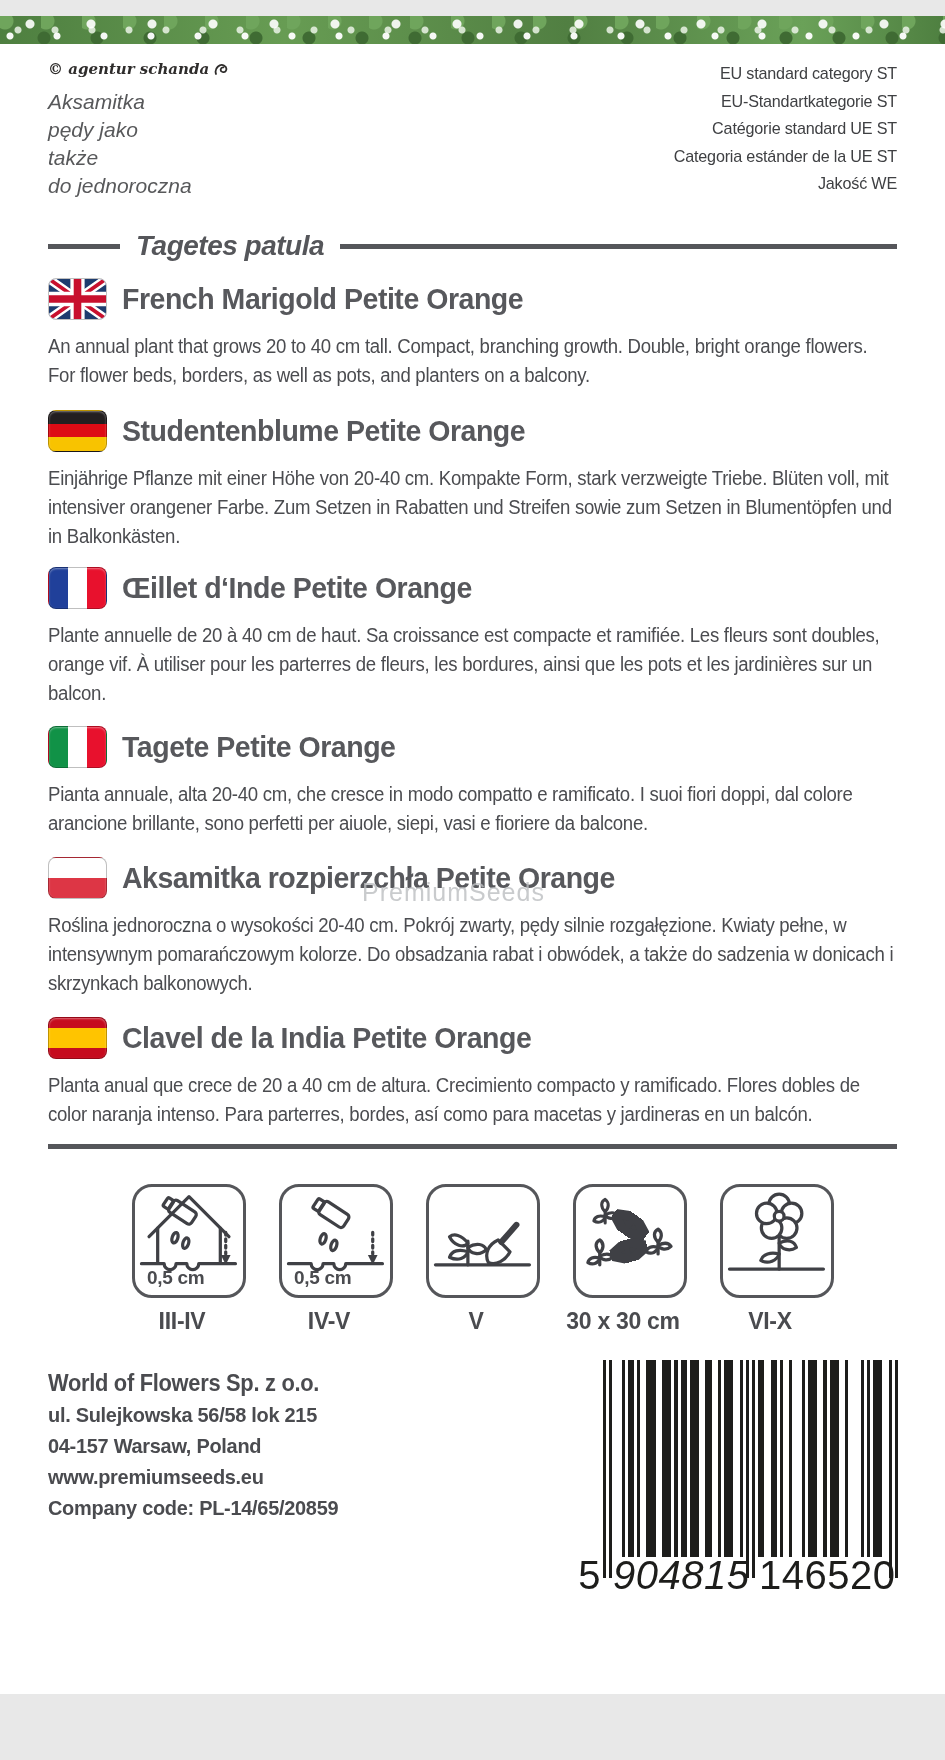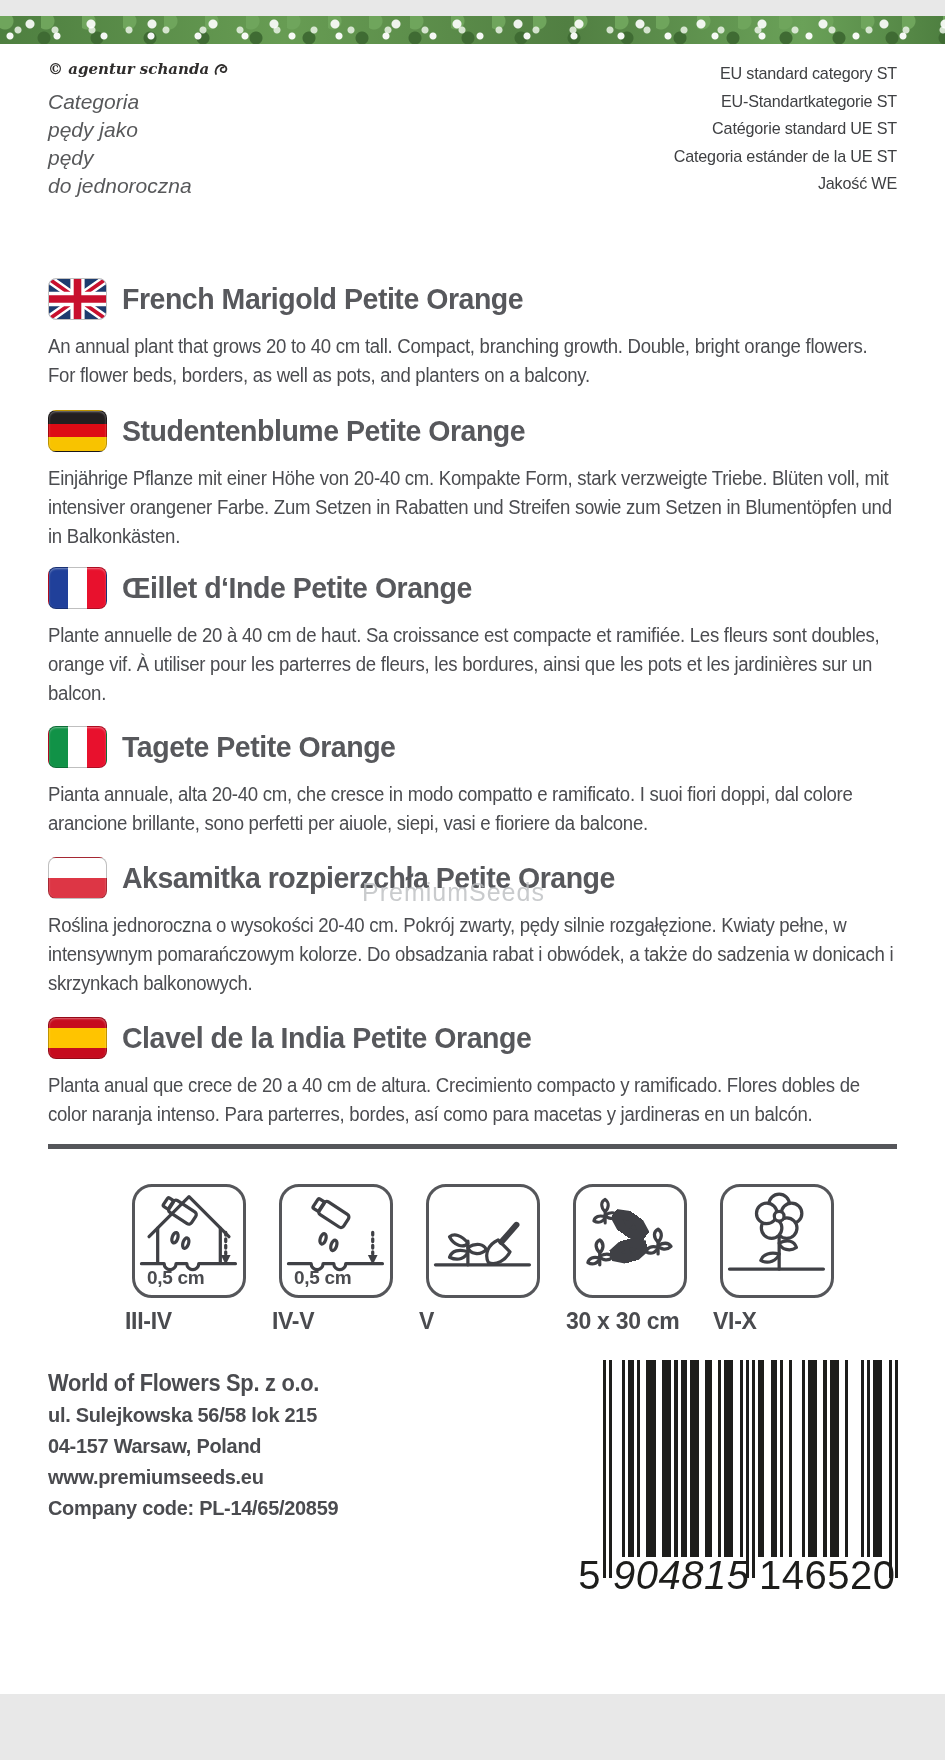--- a/index.html
+++ b/index.html
@@ -41,21 +41,21 @@
   .para{position:absolute;top:54px;left:0;margin:0;width:912px;font-size:20px;line-height:29px;color:#4b4c50;letter-spacing:-0.3px;transform:scaleX(.93);transform-origin:0 0;}
   .watermark{position:absolute;top:862px;left:362px;font-size:25px;letter-spacing:1px;color:rgba(188,190,192,.8);z-index:5;}
   
   .divider{position:absolute;top:1128px;left:48px;width:849px;height:5px;background:#55565a;}
   
   .picto-row{position:absolute;top:1168px;left:125px;display:flex;gap:33px;padding-left:7px;}
   .picto-box{position:relative;width:114px;height:114px;border:3.5px solid #55565a;border-radius:20px;box-sizing:border-box;background:#fff;}
   .picto-box svg{position:absolute;inset:0;width:100%;height:100%;stroke:#3f4045;stroke-width:3;fill:none;stroke-linecap:round;stroke-linejoin:round;}
   .depth-label{position:absolute;left:12px;bottom:6px;font-weight:700;font-size:19px;color:#4a4b4f;letter-spacing:-0.3px;}
   .picto-labels{position:absolute;top:1292px;left:125px;display:flex;gap:33px;}
-  .picto-labels div{width:114px;text-align:left;font-weight:700;font-size:23px;color:#4a4b4f;white-space:nowrap;letter-spacing:-0.3px;}
+  .picto-labels div{width:114px;text-align:center;font-weight:700;font-size:23px;color:#4a4b4f;white-space:nowrap;letter-spacing:-0.3px;}
   
   .company{position:absolute;top:1352px;left:48px;font-size:21px;line-height:31px;font-weight:700;color:#4a4b4f;letter-spacing:-0.3px;transform:scaleX(.95);transform-origin:0 0;}
   .company .co-name{font-size:23px;}
   .barcode{position:absolute;top:1344px;left:603px;width:295px;height:236px;}
   .bc-bar{position:absolute;top:0;height:197px;background:#1d1d1b;}
   .bc-guard{height:218px;}
   .bc-num{position:absolute;top:196px;height:40px;font-size:40px;line-height:38px;color:#1d1d1b;text-align:center;letter-spacing:0.5px;}
   .bc-first{left:-26px;width:24px;text-align:right;}
   .bc-g1{left:10px;width:130px;font-style:italic;}
   .bc-g2{left:156px;width:130px;}
@@ -73,34 +73,39 @@
   <div class="credit">
     <span>© agentur schanda</span>
     <span>
       <svg width="16" height="14" viewBox="0 0 16 14" style="display:block">
           <path d="M2,12 C0,6 6,1.5 10,3.5 C14,5.5 12.5,11 8.5,10 C5.5,9.2 6.5,5 9.5,5.4" stroke="#2e2c2b" stroke-width="1.8" fill="none" stroke-linecap="round"></path>
         </svg>
     </span>
   </div>
 
   <div class="pack-note">
-    <div>Categoria</div>
+    <div>Aksamitka</div>
     <div>pędy jako</div>
-    <div>pędy</div>
+    <div>także</div>
     <div>do jednoroczna</div>
   </div>
 
   <div class="eu-block">
     <div>EU standard category ST</div>
     <div>EU-Standartkategorie ST</div>
     <div>Catégorie standard UE ST</div>
     <div>Categoria estánder de la UE ST</div>
     <div>Jakość WE</div>
   </div>
 
+  <div class="species-row">
+    <div class="species-dash"></div>
+    <h1 class="species-title">Tagetes patula</h1>
+    <div class="species-line"></div>
+  </div>
 
   <div class="section" style="top:262px">
     <span class="flag">
       <svg viewBox="0 0 60 42" preserveAspectRatio="none">
         <rect width="60" height="42" fill="#1e3c6e"></rect>
         <path d="M0,0 L60,42 M60,0 L0,42" stroke="#ffffff" stroke-width="9"></path>
         <path d="M0,0 L60,42 M60,0 L0,42" stroke="#c8102e" stroke-width="4"></path>
         <path d="M30,0 V42 M0,21 H60" stroke="#ffffff" stroke-width="15"></path>
         <path d="M30,0 V42 M0,21 H60" stroke="#c8102e" stroke-width="8"></path>
       </svg>

